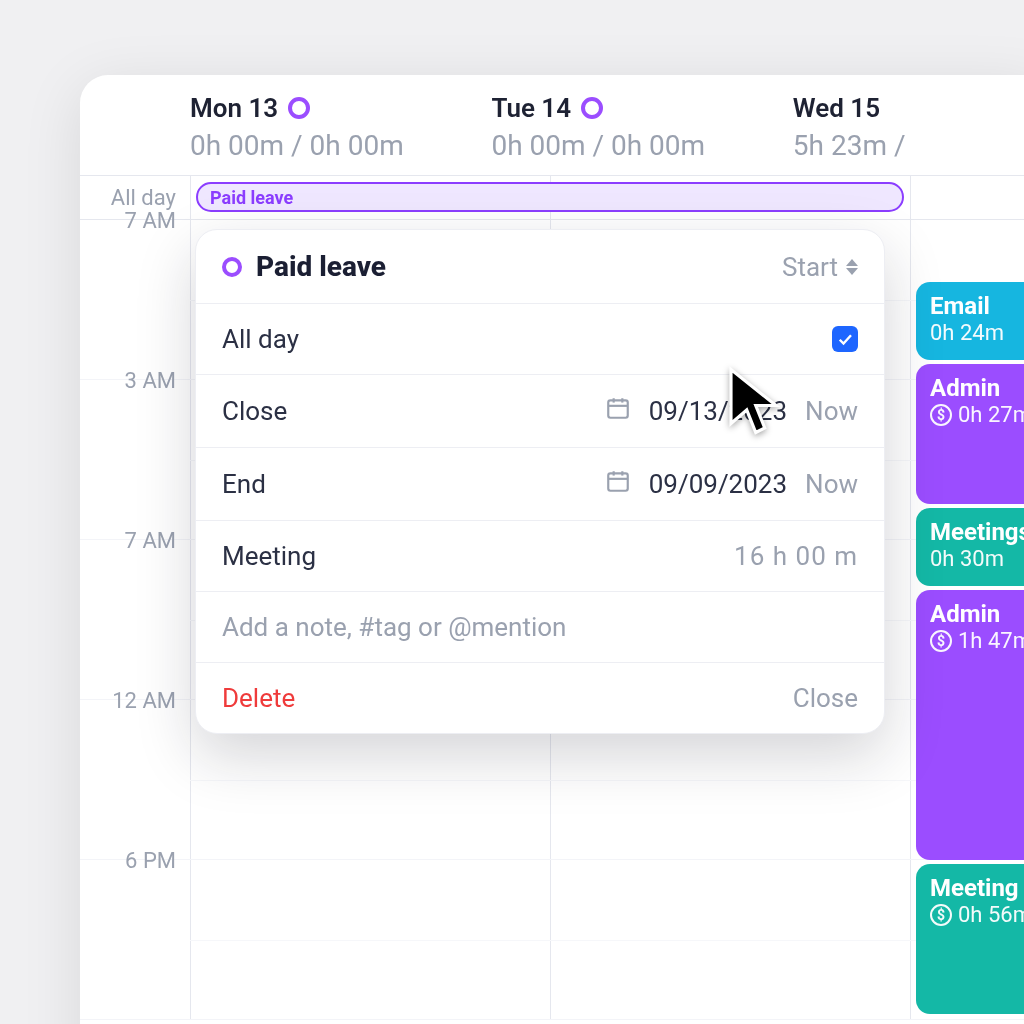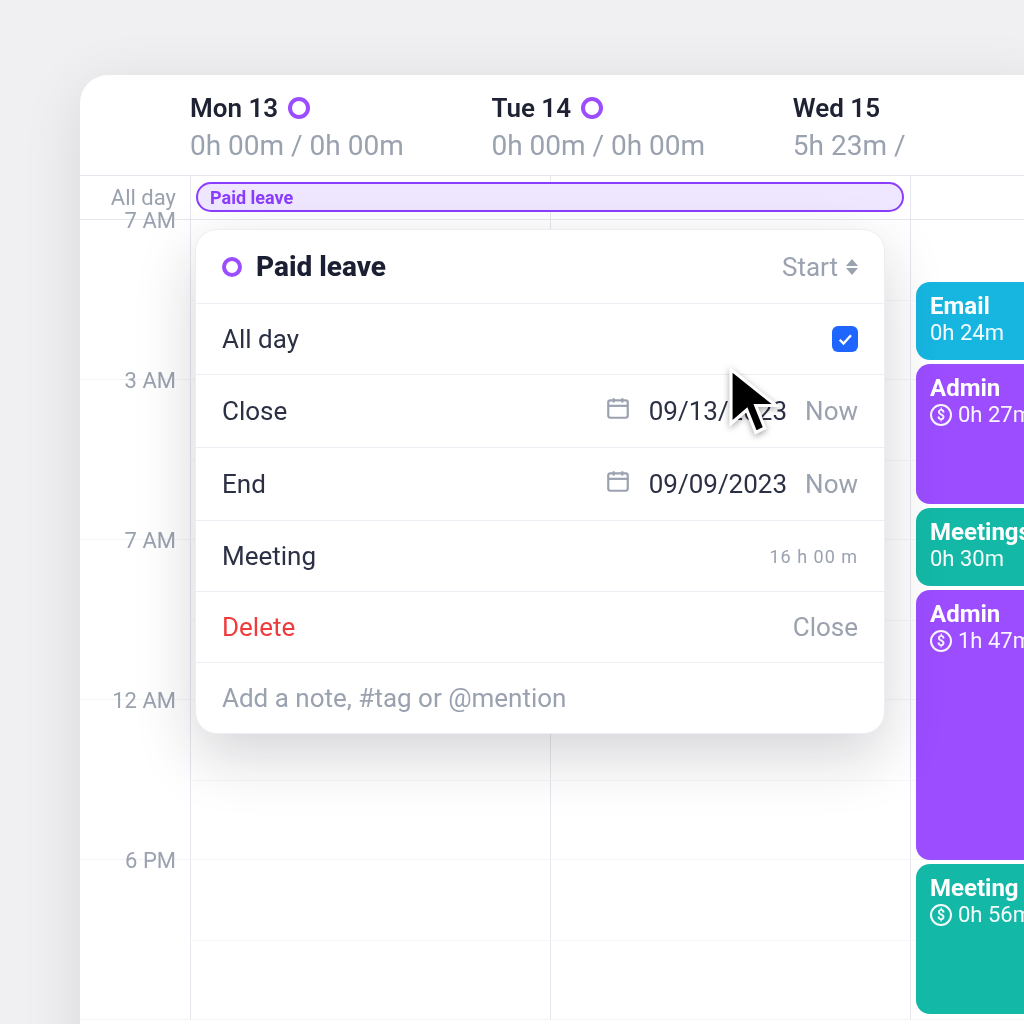--- a/index.html
+++ b/index.html
@@ -108,21 +108,21 @@
 
   .date-line { gap:18px; }
   .date-line .lbl2 { flex:0 0 auto; }
   .date-line .g { flex:1; }
   .date-line .cal { color:#9aa1af; }
   .date-line .val { font-size:26px; color:#2b3044; }
   .date-line .now { color:#9aa1af; font-size:26px; }
 
   .cal-icon { width:26px; height:26px; }
 
-  .dur .r { margin-left:auto; color:#9aa1af; font-size:18px; letter-spacing:1px; }
+  .dur .r { margin-left:auto; color:#9aa1af; font-size:26px; letter-spacing:1px; }
 
   .note { color:#9aa1af; font-size:26px; }
 
   .actions { display:flex; }
   .actions .del { color:#ef3b3b; font-size:26px; }
   .actions .sp { flex:1; }
   .actions .close { color:#9aa1af; font-size:26px; }
 
   
   .cursor {
@@ -284,28 +284,28 @@
       </span>
       <span class="val">09/09/2023</span>
       <span class="now">Now</span>
     </div>
 
     <div class="pop-row dur">
       <span>Meeting</span>
       <span class="r">16 h  00 m</span>
     </div>
 
+    <div class="pop-row">
+      <span class="note">Add a note, #tag or @mention</span>
+    </div>
+
     <div class="pop-row actions">
       <span class="del">Delete</span>
       <span class="sp"></span>
       <span class="close">Close</span>
-    </div>
-
-    <div class="pop-row">
-      <span class="note">Add a note, #tag or @mention</span>
     </div>
   </div>
 
   <div class="cursor" style="left:642px; top:290px;">
     <svg viewBox="0 0 32 32">
       <polygon points="4,2 4,26 11,20 15,30 19,28 15,18 24,18" fill="#000" stroke="#fff" stroke-width="1.4"></polygon>
     </svg>
   </div>
 
 </div>

